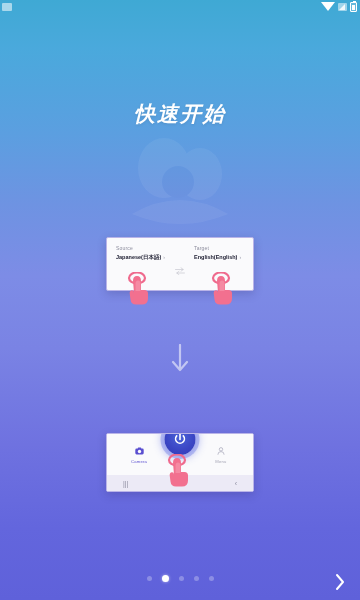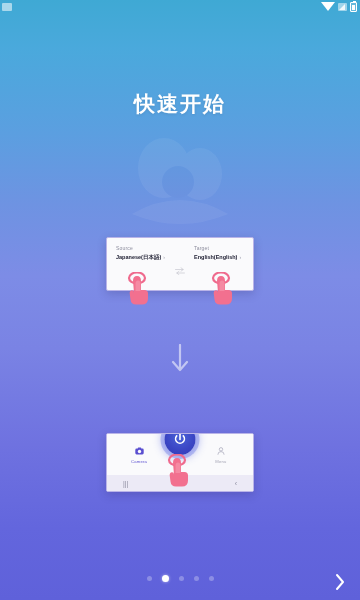--- a/index.html
+++ b/index.html
@@ -55,24 +55,25 @@
   }
 
   
   .watermark {
     position:absolute; left:112px; top:128px; width:136px; height:110px;
     opacity:.06; z-index:1; pointer-events:none;
   }
 
   
   .title {
-    position:absolute; top:90px; left:0; width:360px;
+    position:absolute; top:100px; left:0; width:360px;
     text-align:center; color:#ffffff; font-size:21px;
     font-weight:bold; letter-spacing:2px; z-index:5;
     text-shadow:0 1px 3px rgba(0,0,0,.10);
+    font-style:italic;
   }
 
   
   .card {
     position:absolute; background:#fafafc; z-index:6;
     box-shadow:0 3px 10px rgba(40,30,90,.22);
     overflow:hidden;
   }
   .card-lang { left:106px; top:237px; width:148px; height:54px;
     border:1px solid #b9b4e8; border-radius:2px; }

